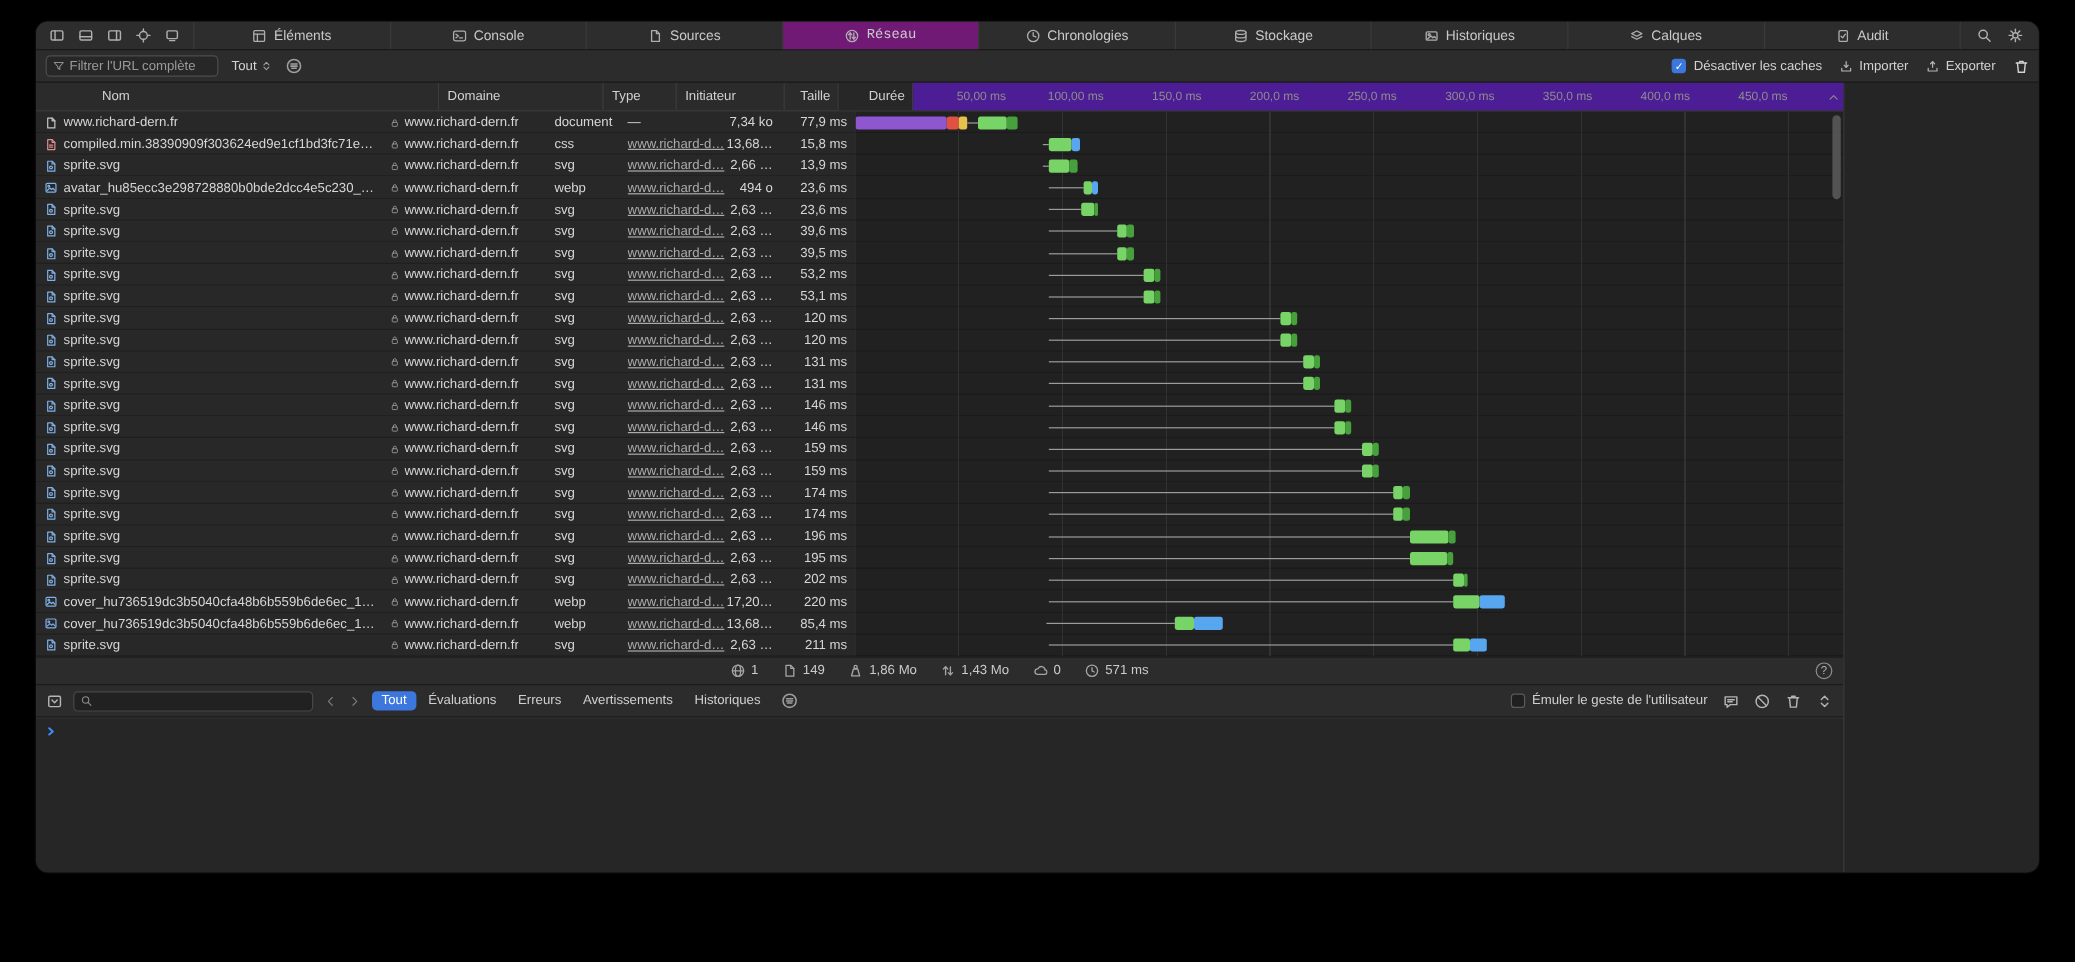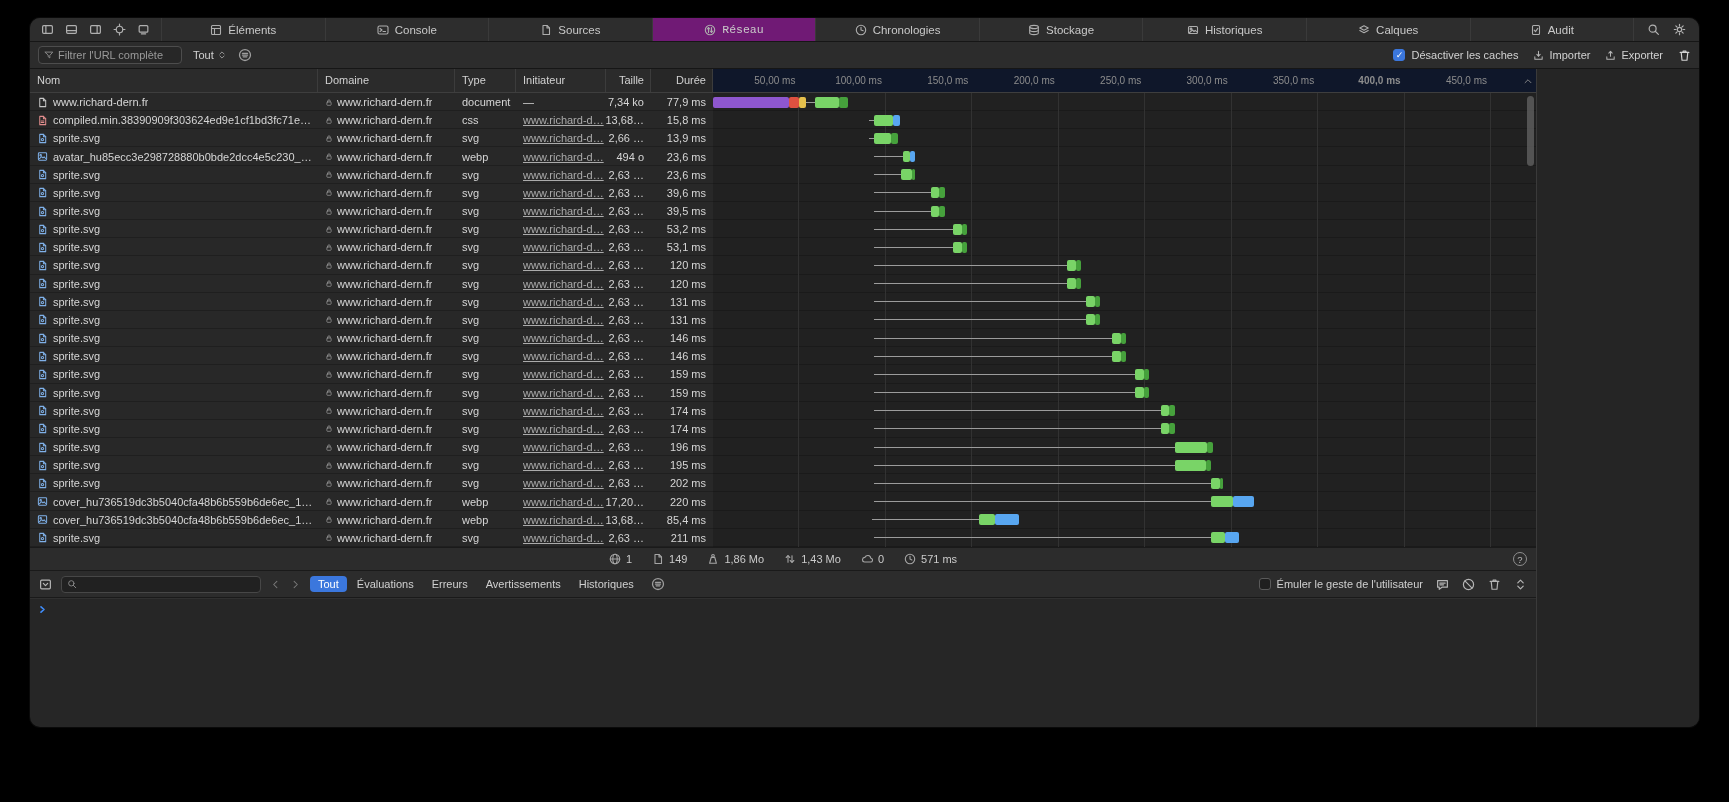--- a/index.html
+++ b/index.html
@@ -57,26 +57,26 @@
   .chk.checked::after { content:"✓"; }
 
   
   .content { flex:1; display:flex; min-height:0; }
   .main-col { width:1506px; flex:none; display:flex; flex-direction:column; }
   .sidebar { flex:1; background:#252525; border-left:1px solid #3a3a3a; }
 
   
   .grid { display:grid; grid-template-columns:288px 137px 61px 90px 45px 62px 1fr; }
   .table-head { height:24px; flex:none; background:#2b2b2b; border-bottom:1px solid #3e3e3e;
-                position:relative; }
+                position:relative;padding-left:48px; }
   .th { font-size:11px; color:#d2d2d2; line-height:23px; padding-left:7px;
         box-shadow:inset -1px 0 0 #3c3c3c; white-space:nowrap; overflow:hidden; }
   .th.num { text-align:right; padding-right:7px; }
   .th.dur { background:#272727; }
-  .th.wfhead { box-shadow:none; padding:0; position:relative; background:#0f172a; }
+  .th.wfhead { box-shadow:none; padding:0; position:relative; background:#4c1d95; }
   .tick { position:absolute; top:0; line-height:23px; font-size:10px; color:#8d8d8d;
           transform:translateX(-100%); padding-right:4px; white-space:nowrap; }
   .corner { position:absolute; right:3px; top:7px; color:#8d8d8d; }
 
   .rows { height:454px; flex:none; position:relative; overflow:hidden; background:#282828; }
   .nrow { height:18.16px; box-shadow:inset 0 -1px 0 #1f1f1f; }
   .cell { display:flex; align-items:center; overflow:hidden; font-size:11px;
           color:#d6d6d6; padding-left:7px; white-space:nowrap; }
   .cell.num { justify-content:flex-end; padding-right:7px; padding-left:0; }
   .trunc { overflow:hidden; text-overflow:ellipsis; white-space:nowrap; }
@@ -349,21 +349,21 @@
         <div class="th num">Taille</div>
         <div class="th num dur">Durée</div>
         <div class="th wfhead wfgrid">
             <span class="tick" style="left: 10.5042%;">50,00 ms</span>
             <span class="tick" style="left: 21.0084%;">100,00 ms</span>
             <span class="tick" style="left: 31.5126%;">150,0 ms</span>
             <span class="tick" style="left: 42.0168%;">200,0 ms</span>
             <span class="tick" style="left: 52.521%;">250,0 ms</span>
             <span class="tick" style="left: 63.0252%;">300,0 ms</span>
             <span class="tick" style="left: 73.5294%;">350,0 ms</span>
-            <span class="tick" style="left: 84.0336%; font-weight: bold;">400,0 ms</span>
+            <span class="tick" style="left: 84.0336%;">400,0 ms</span>
             <span class="tick" style="left: 94.5378%;">450,0 ms</span>
           </div>
         <span class="i i10 corner">
             <svg viewBox="0 0 12 12" fill="none" stroke="currentColor" stroke-width="1.1" stroke-linecap="round" stroke-linejoin="round">
               <polyline points="2.5,8 6,4.5 9.5,8"></polyline>
             </svg>
           </span>
       </div>
 
       <div class="rows">

